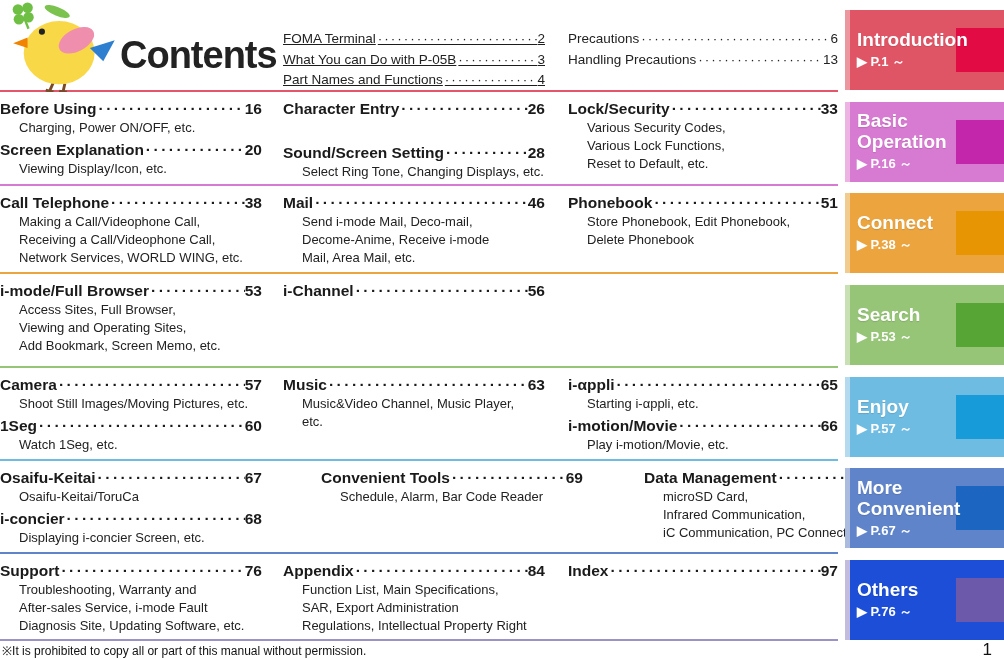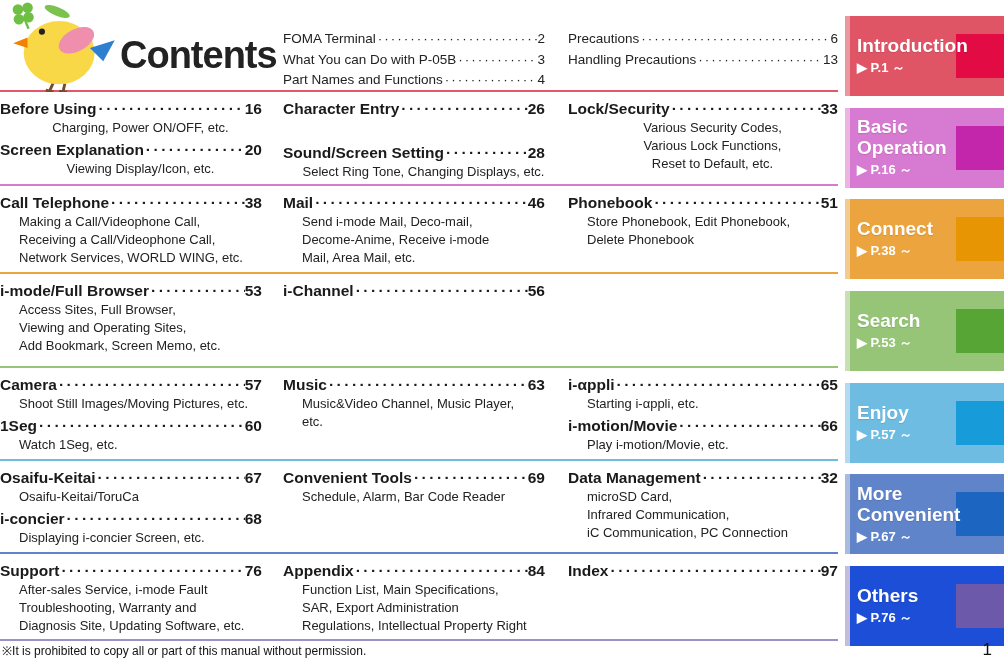--- a/index.html
+++ b/index.html
@@ -7,21 +7,21 @@
   .page {
     width:1004px; height:659px; position:relative; overflow:hidden;
     background:#ffffff; color:#1c1c1c;
     font-family:"Liberation Sans", sans-serif;
     margin:0 auto;
   }
   
   .content { position:absolute; left:0; top:0; width:838px; }
   .top-block { height:92px; border-bottom:2px solid #e4566a; display:flex; position:relative; }
   .tcol1 { width:283px; position:relative; }
-  .tcol2 { width:285px; padding:30px 23px 0 0; }
+  .tcol2 { width:285px; padding:30px 23px 0 0;text-decoration:underline; }
   .tcol3 { width:270px; padding-top:30px; }
   .contents-title {
     position:absolute; left:120px; top:34px;
     font-size:38px; font-weight:bold; letter-spacing:-1px; color:#222;
   }
   .bird { position:absolute; left:4px; top:0; }
   .i-entry { display:flex; font-size:13.5px; line-height:17.5px; color:#222; }
   .i-entry .t { white-space:nowrap; }
   .i-entry .pg { white-space:nowrap; }
   .dots { flex:1; overflow:hidden; white-space:nowrap; letter-spacing:2px; padding:0 2px; }
@@ -32,21 +32,21 @@
   .col  { width:283px; padding-right:21px; }
   .col:nth-child(2) { width:285px; padding-right:23px; }
   .col:nth-child(3) { width:270px; padding-right:0; }
   .entry + .entry { margin-top:3px; }
   .entry.gap { margin-top:24px; }
   .entry-head { display:flex; font-size:15.5px; font-weight:bold; line-height:20px; color:#1a1a1a; }
   .entry-head .dots { letter-spacing:2.5px; }
   .sub-line { font-size:13px; line-height:18px; padding-left:19px; color:#222; }
   
   .tab-rail {
-    position:absolute; right:0; top:16px; width:159px; height:630px;
+    position:absolute; right:0; top:10px; width:159px; height:630px;
     display:flex; flex-direction:column; justify-content:space-between;
   }
   .tab {
     height:80px; position:relative; display:flex; flex-direction:column;
     justify-content:center; padding-left:12px;
   }
   .tab-strip { position:absolute; left:0; top:0; bottom:0; width:5px; }
   .tab-square { position:absolute; right:0; top:50%; transform:translateY(-50%); width:48px; height:44px; }
   .tab-label {
     position:relative; z-index:1; width:132px;
@@ -125,21 +125,21 @@
             <div class="i-entry">
               <span class="t">Handling Precautions</span>
               <span class="dots">··························································································</span>
               <span class="pg">13</span>
             </div>
           </div>
         </div>
     </div>
 
     <div id="sections">
-        <div class="section sec-0" style="border-bottom-color: rgb(215, 122, 209); text-align: center;">
+        <div class="section sec-0" style="border-bottom-color: rgb(215, 122, 209);">
           <div class="col">
             <div class="entry">
               <div class="entry-head">
                 <span class="t">Before Using</span>
                 <span class="dots">··························································································</span>
                 <span class="pg">16</span>
               </div>
               <div class="sub-line">Charging, Power ON/OFF, etc.</div>
             </div>
             <div class="entry">
@@ -284,21 +284,21 @@
             <div class="entry">
               <div class="entry-head">
                 <span class="t">i-motion/Movie</span>
                 <span class="dots">··························································································</span>
                 <span class="pg">66</span>
               </div>
               <div class="sub-line">Play i-motion/Movie, etc.</div>
             </div>
           </div>
         </div>
-        <div class="section sec-4" style="border-bottom-color: rgb(96, 132, 202);">
+        <div class="section sec-4" style="border-bottom-color: rgb(96, 132, 202); gap: 38px;">
           <div class="col">
             <div class="entry">
               <div class="entry-head">
                 <span class="t">Osaifu-Keitai</span>
                 <span class="dots">··························································································</span>
                 <span class="pg">67</span>
               </div>
               <div class="sub-line">Osaifu-Keitai/ToruCa</div>
             </div>
             <div class="entry">
@@ -334,22 +334,22 @@
           </div>
         </div>
         <div class="section sec-5" style="border-bottom-color: rgb(157, 145, 201);">
           <div class="col">
             <div class="entry">
               <div class="entry-head">
                 <span class="t">Support</span>
                 <span class="dots">··························································································</span>
                 <span class="pg">76</span>
               </div>
+              <div class="sub-line">Troubleshooting, Warranty and</div>
               <div class="sub-line">After-sales Service, i-mode Fault</div>
-              <div class="sub-line">Troubleshooting, Warranty and</div>
               <div class="sub-line">Diagnosis Site, Updating Software, etc.</div>
             </div>
           </div>
           <div class="col">
             <div class="entry">
               <div class="entry-head">
                 <span class="t">Appendix</span>
                 <span class="dots">··························································································</span>
                 <span class="pg">84</span>
               </div>

